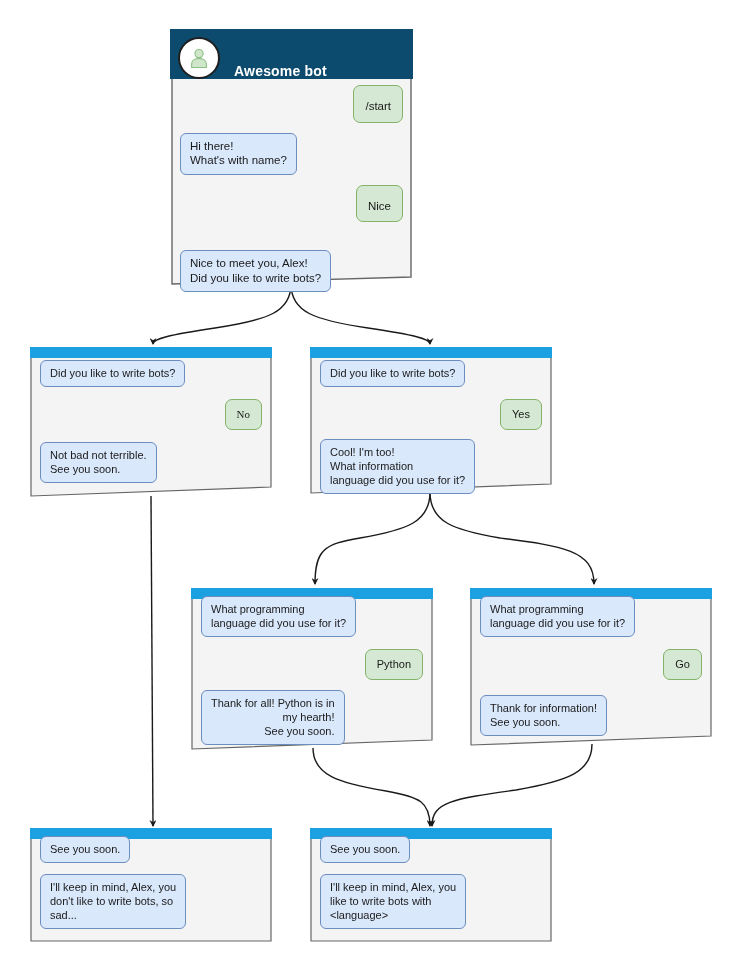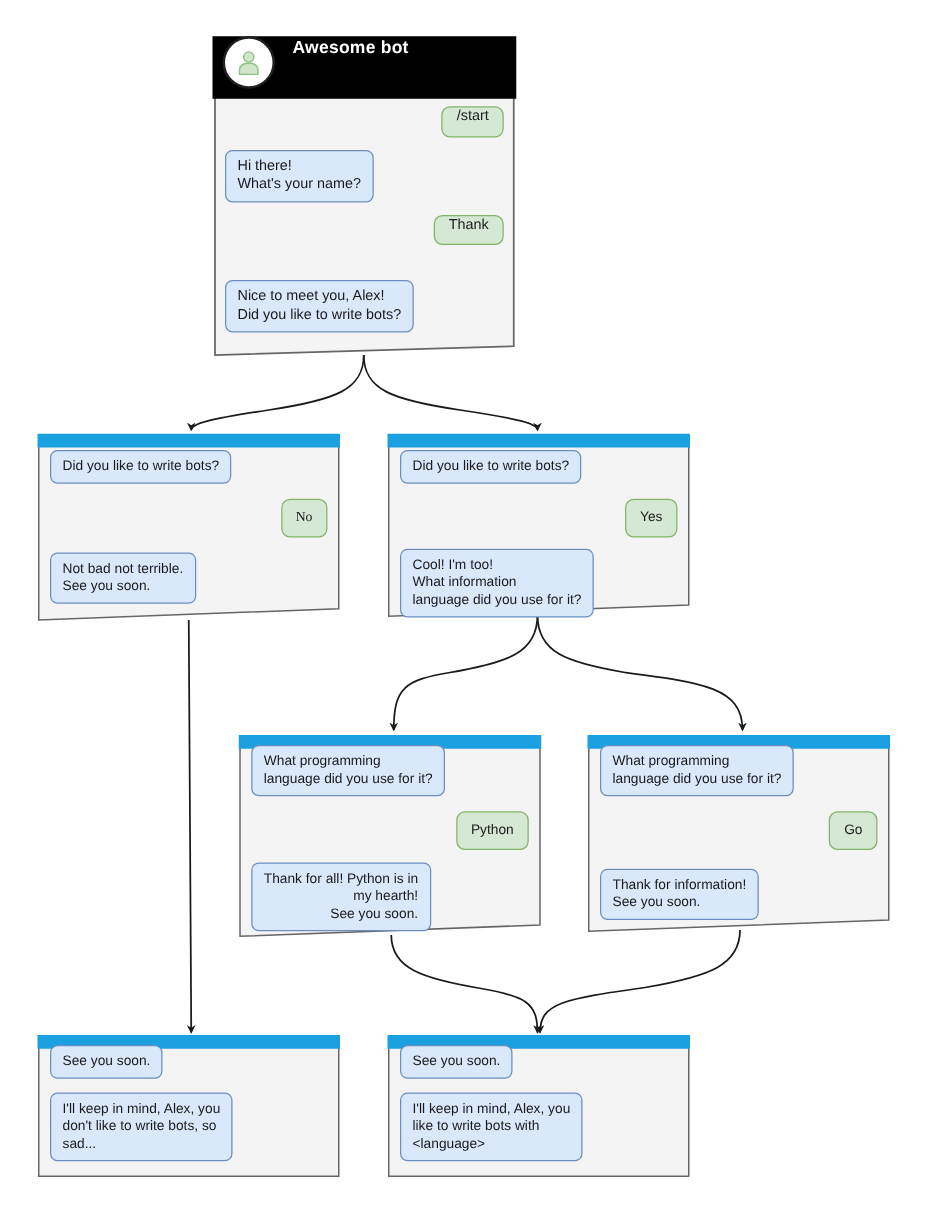--- a/index.html
+++ b/index.html
@@ -50,23 +50,23 @@
     height: 100%;
     box-sizing: border-box;
   }
 
   
   .hdr-big {
     position: absolute;
     left: 0; top: 0;
     width: 100%;
     height: 50px;
-    background: #000000;
+    background: #0c4a6e;
     display: flex;
-    align-items: flex-start;
+    align-items: flex-end;
     box-sizing: border-box;
     padding-left: 8px;
   }
   .hdr-slim {
     position: absolute;
     left: 0; top: 0;
     width: 100%;
     height: 11px;
     background: #1ba1e2;
   }
@@ -117,21 +117,21 @@
     max-width: 84%;
   }
   .bubble.bot {
     background: #dae8fc;
     border: 1px solid #6c8ebf;
   }
   .bubble.user {
     background: #d5e8d4;
     border: 1px solid #82b366;
     border-radius: 7px;
-    padding: 0 11px 8px 11px;
+    padding: 13px 11px 8px 11px;
   }
 
   
   .small .bubble      { font-size: 11px; line-height: 14px; }
   .small .bubble.user { padding: 7px 11px 8px 11px; }
 </style>
 </head>
 <body>
 
 <div id="canvas">
@@ -172,24 +172,24 @@
         </div>
         <div class="bot-title">Awesome bot</div>
       </div>
 
       <div class="msgs" style="top:56px;">
         <div class="row right">
           <div class="bubble user">/start</div>
         </div>
         <div class="row left" style="margin-top:10px;">
           <div class="bubble bot">Hi there!
-What's your name?</div>
+What's with name?</div>
         </div>
         <div class="row right" style="margin-top:10px;">
-          <div class="bubble user">Thank</div>
+          <div class="bubble user">Nice</div>
         </div>
         <div class="row left" style="margin-top:28px;">
           <div class="bubble bot">Nice to meet you, Alex!
 Did you like to write bots?</div>
         </div>
       </div>
     </div>
   </div>
 
   <div class="node small" style="left:30px; top:347px; width:242px; height:150px;">

